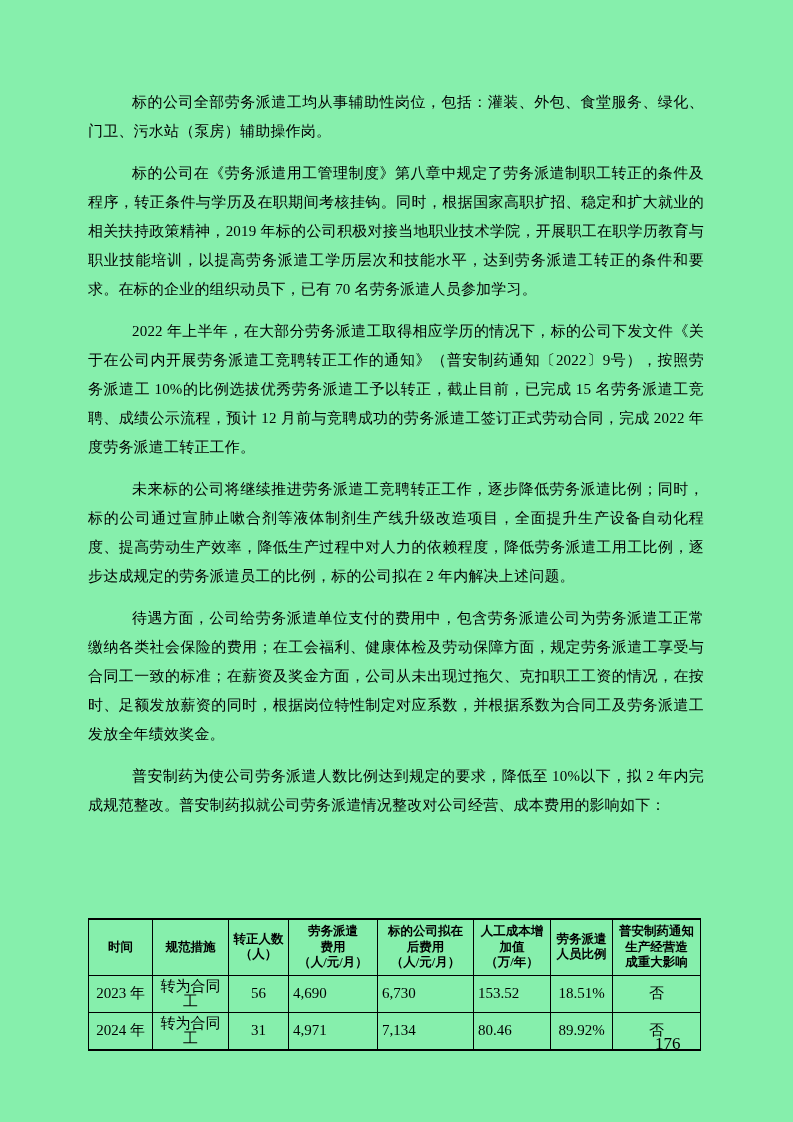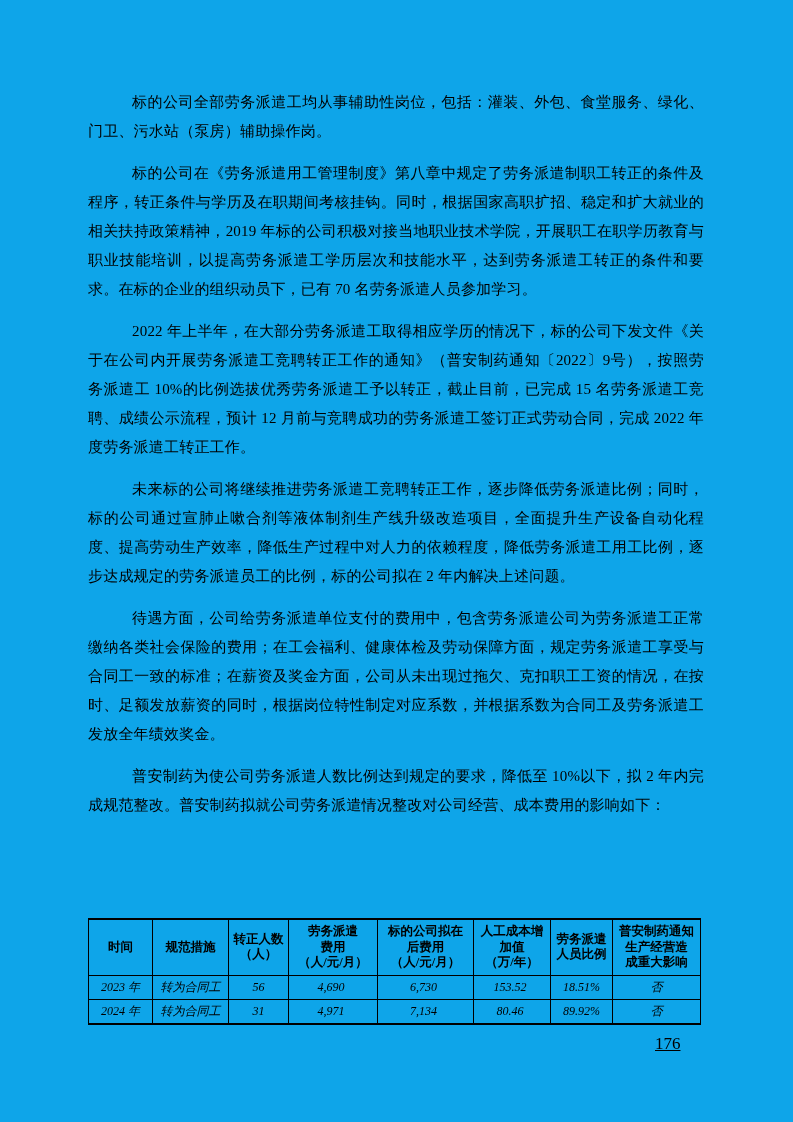--- a/index.html
+++ b/index.html
@@ -4,21 +4,21 @@
 <style>
   html, body {
     margin: 0;
     padding: 0;
     background: #ffffff;
   }
   .page {
     position: relative;
     width: 793px;
     height: 1122px;
-    background: #0ea5e9;
+    background: #86efac;
     color: #000000;
     font-family: "Liberation Serif", "DejaVu Serif", serif;
     overflow: hidden;
   }
   .body-text {
     position: absolute;
     left: 88px;
     top: 88px;
     width: 616px;
   }
@@ -49,29 +49,28 @@
   table.impact th {
     font-weight: bold;
     font-size: 12.5px;
     line-height: 15.5px;
     text-align: center;
     white-space: pre-line;
     padding: 4px 1px;
     height: 44px;
   }
   table.impact td {
-    font-size: 12px;
+    font-size: 15px;
     line-height: 15px;
     text-align: center;
     padding: 3px 4px;
     height: 17px;
-    font-style: italic;
   }
   table.impact td.num {
-    text-align: center;
+    text-align: left;
     padding-right: 8px;
   }
   .c1 { width: 64px; }
   .c2 { width: 76px; }
   .c3 { width: 60px; }
   .c4 { width: 89px; }
   .c5 { width: 96px; }
   .c6 { width: 77px; }
   .c7 { width: 62px; }
   .c8 { width: 88px; }

